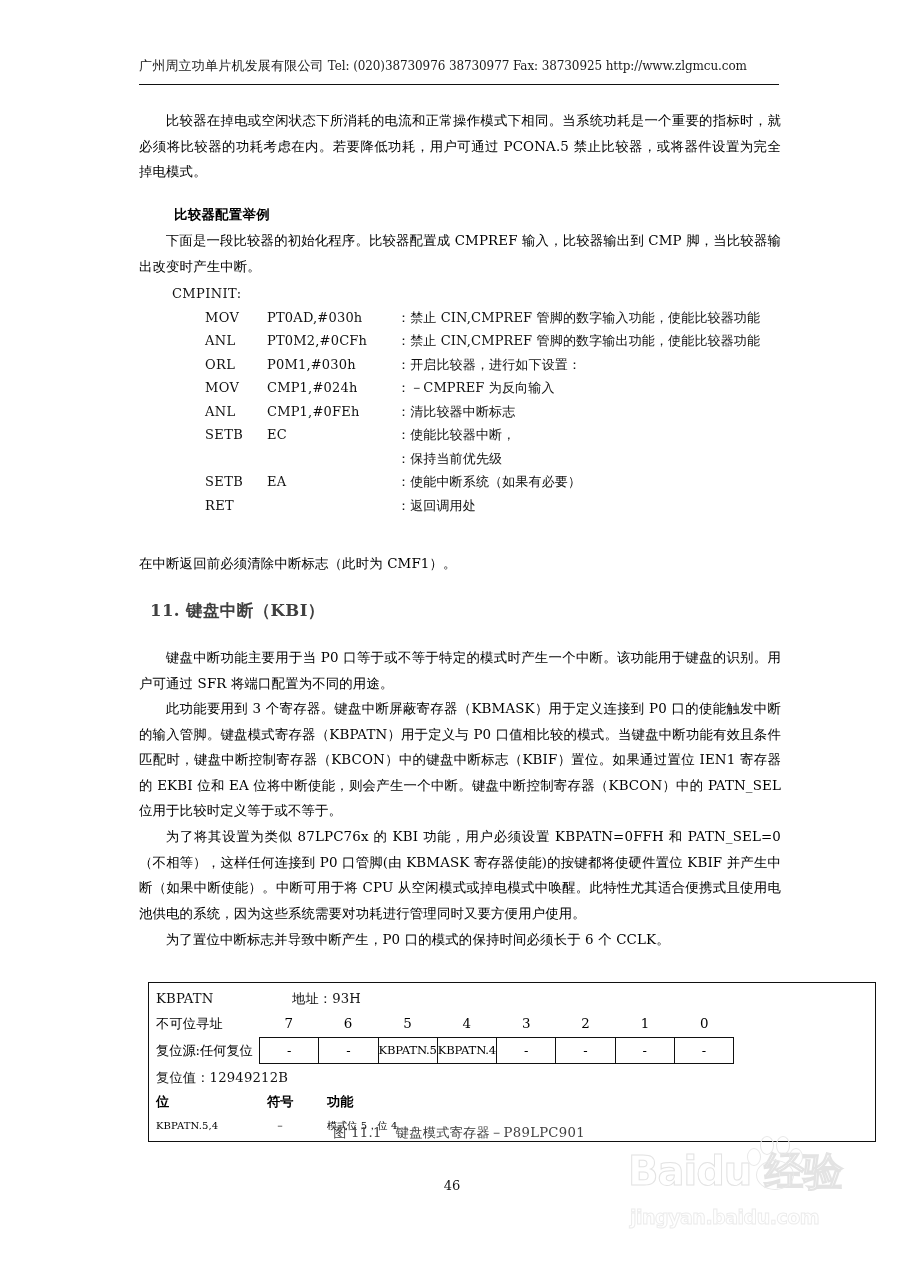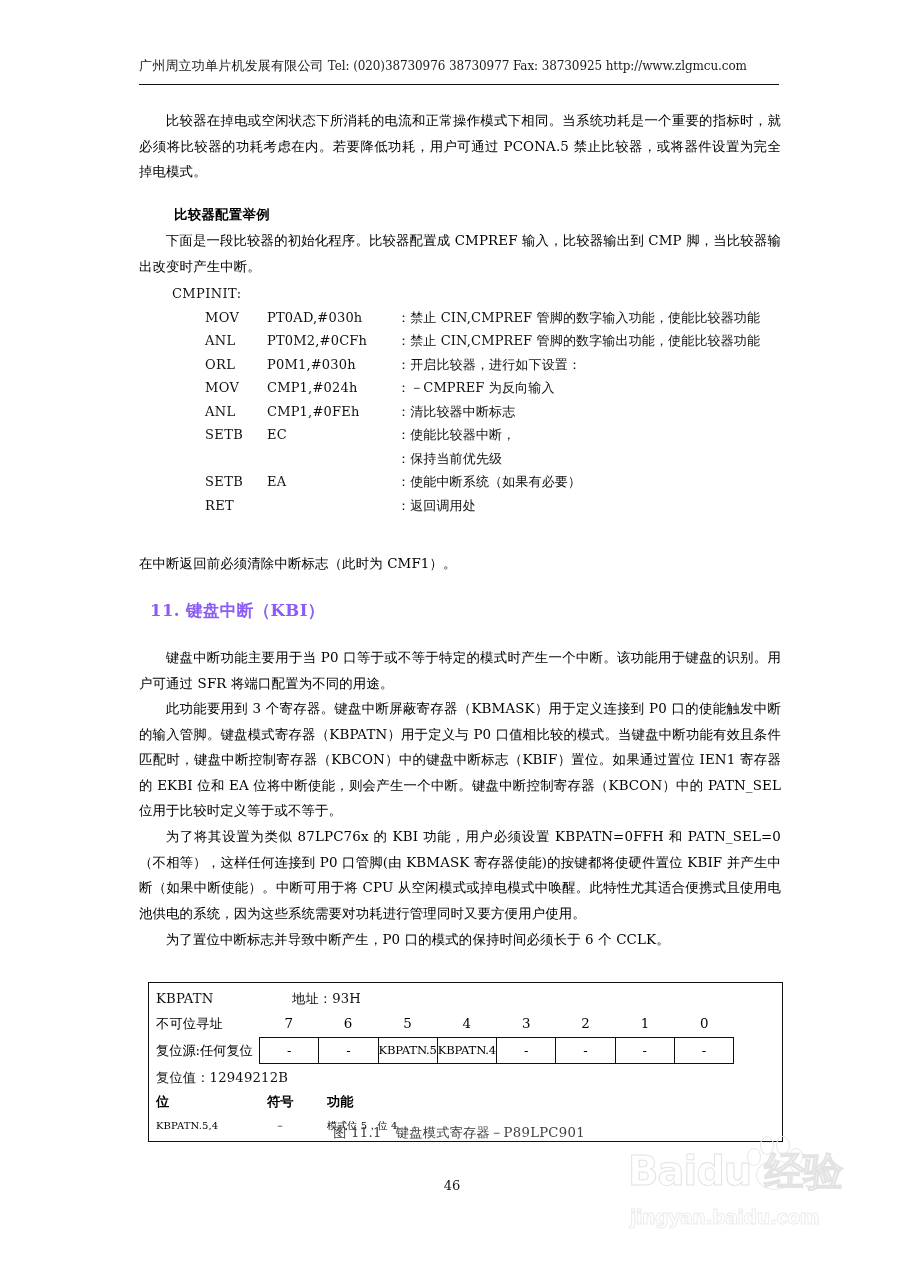--- a/index.html
+++ b/index.html
@@ -66,21 +66,21 @@
     line-height: 22px;
     letter-spacing: 0.3px;
     color: #000;
   }
 
   .section-heading {
     position: absolute;
     font-size: 16.5px;
     font-weight: bold;
     letter-spacing: 0.4px;
-    color: #8b5cf6;
+    color: #404040;
     white-space: nowrap;
   }
 
   
   .code-block {
     position: absolute;
     left: 172px;
     top: 282px;
     width: 610px;
     font-size: 13px;
@@ -115,21 +115,21 @@
     flex: 1 1 auto;
     font-family: "DejaVu Serif", "Liberation Serif", serif;
     letter-spacing: 0.15px;
   }
 
   
   .reg-figure {
     position: absolute;
     left: 148px;
     top: 982px;
-    width: 635px;
+    width: 728px;
     border: 1.3px solid #111;
     background: #fff;
     box-sizing: border-box;
     padding: 4px 0 3px 0;
   }
   .reg-line {
     position: relative;
     height: 24px;
     line-height: 24px;
     font-size: 13.2px;

